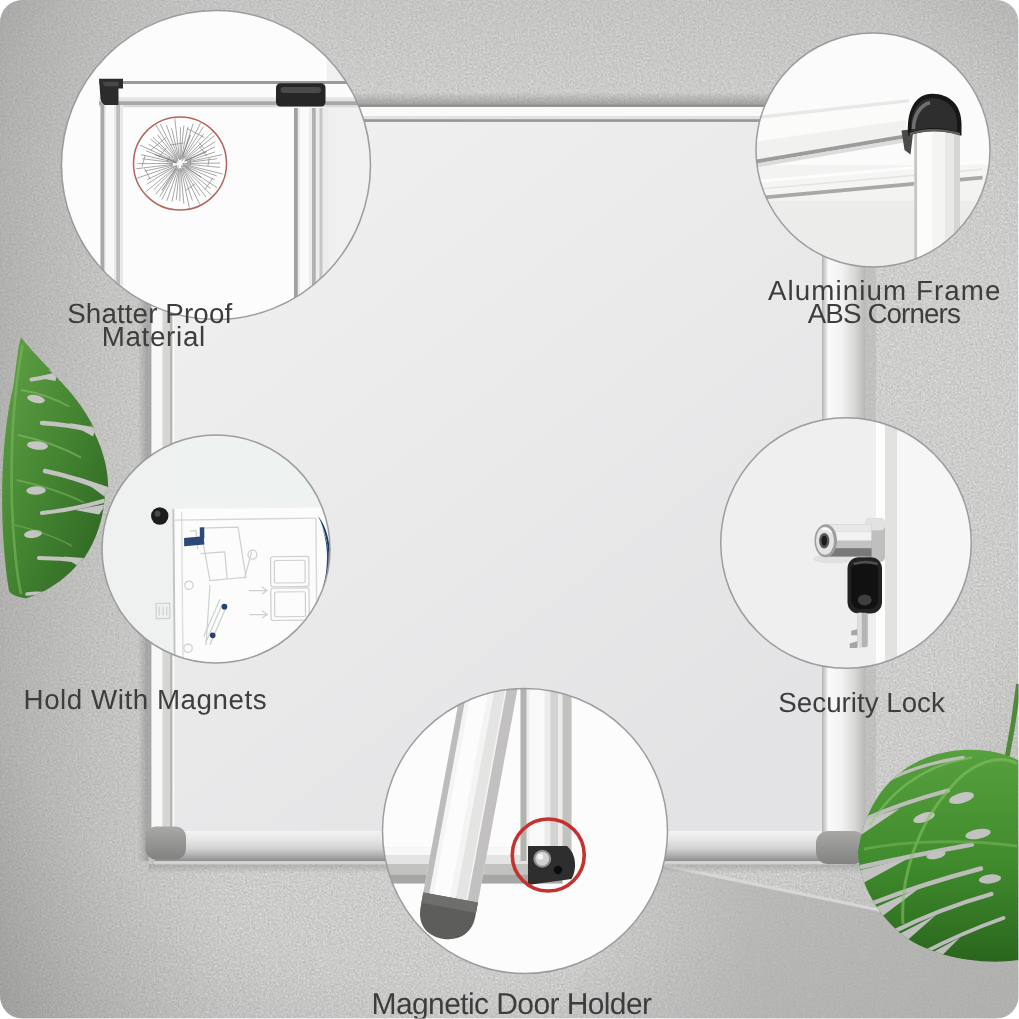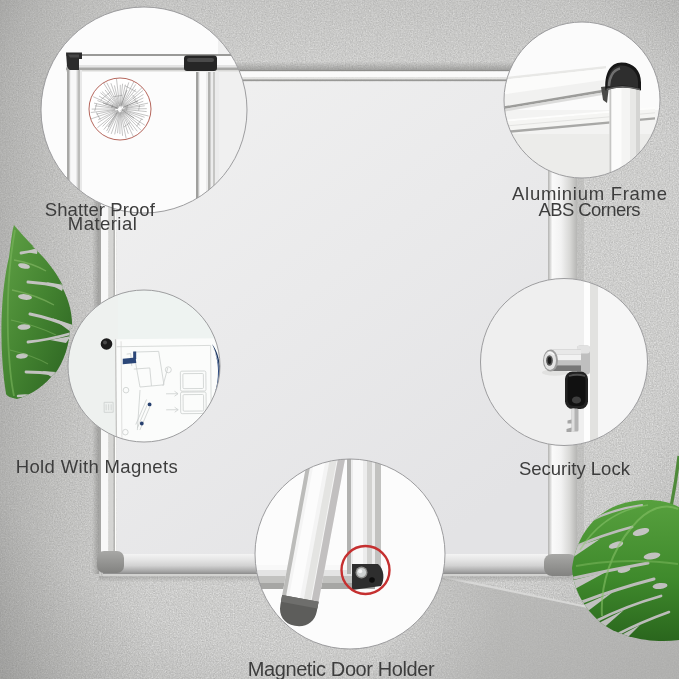--- a/index.html
+++ b/index.html
@@ -1,16 +1,16 @@
 <!DOCTYPE html>
 <html><head>
 <meta charset="utf-8">
 <style>
 html,body{margin:0;padding:0;background:#fff;}
-#stage{position:relative;width:679px;height:679px;overflow:hidden;font-family:"Liberation Sans",sans-serif;}
+#stage{position:relative;width:679px;height:679px;overflow:hidden;font-family:"Liberation Sans",sans-serif;border-radius:15px;}
 </style>
 </head>
 <body>
 <div id="stage">
 <svg width="679" height="679" viewBox="0 0 679 679" xmlns="http://www.w3.org/2000/svg">
 <defs>
   <radialGradient id="wallg" cx="0.46" cy="0.38" r="0.95">
     <stop offset="0" stop-color="#d4d4d2"></stop>
     <stop offset="0.55" stop-color="#cacac8"></stop>
     <stop offset="1" stop-color="#b9b9b7"></stop>

